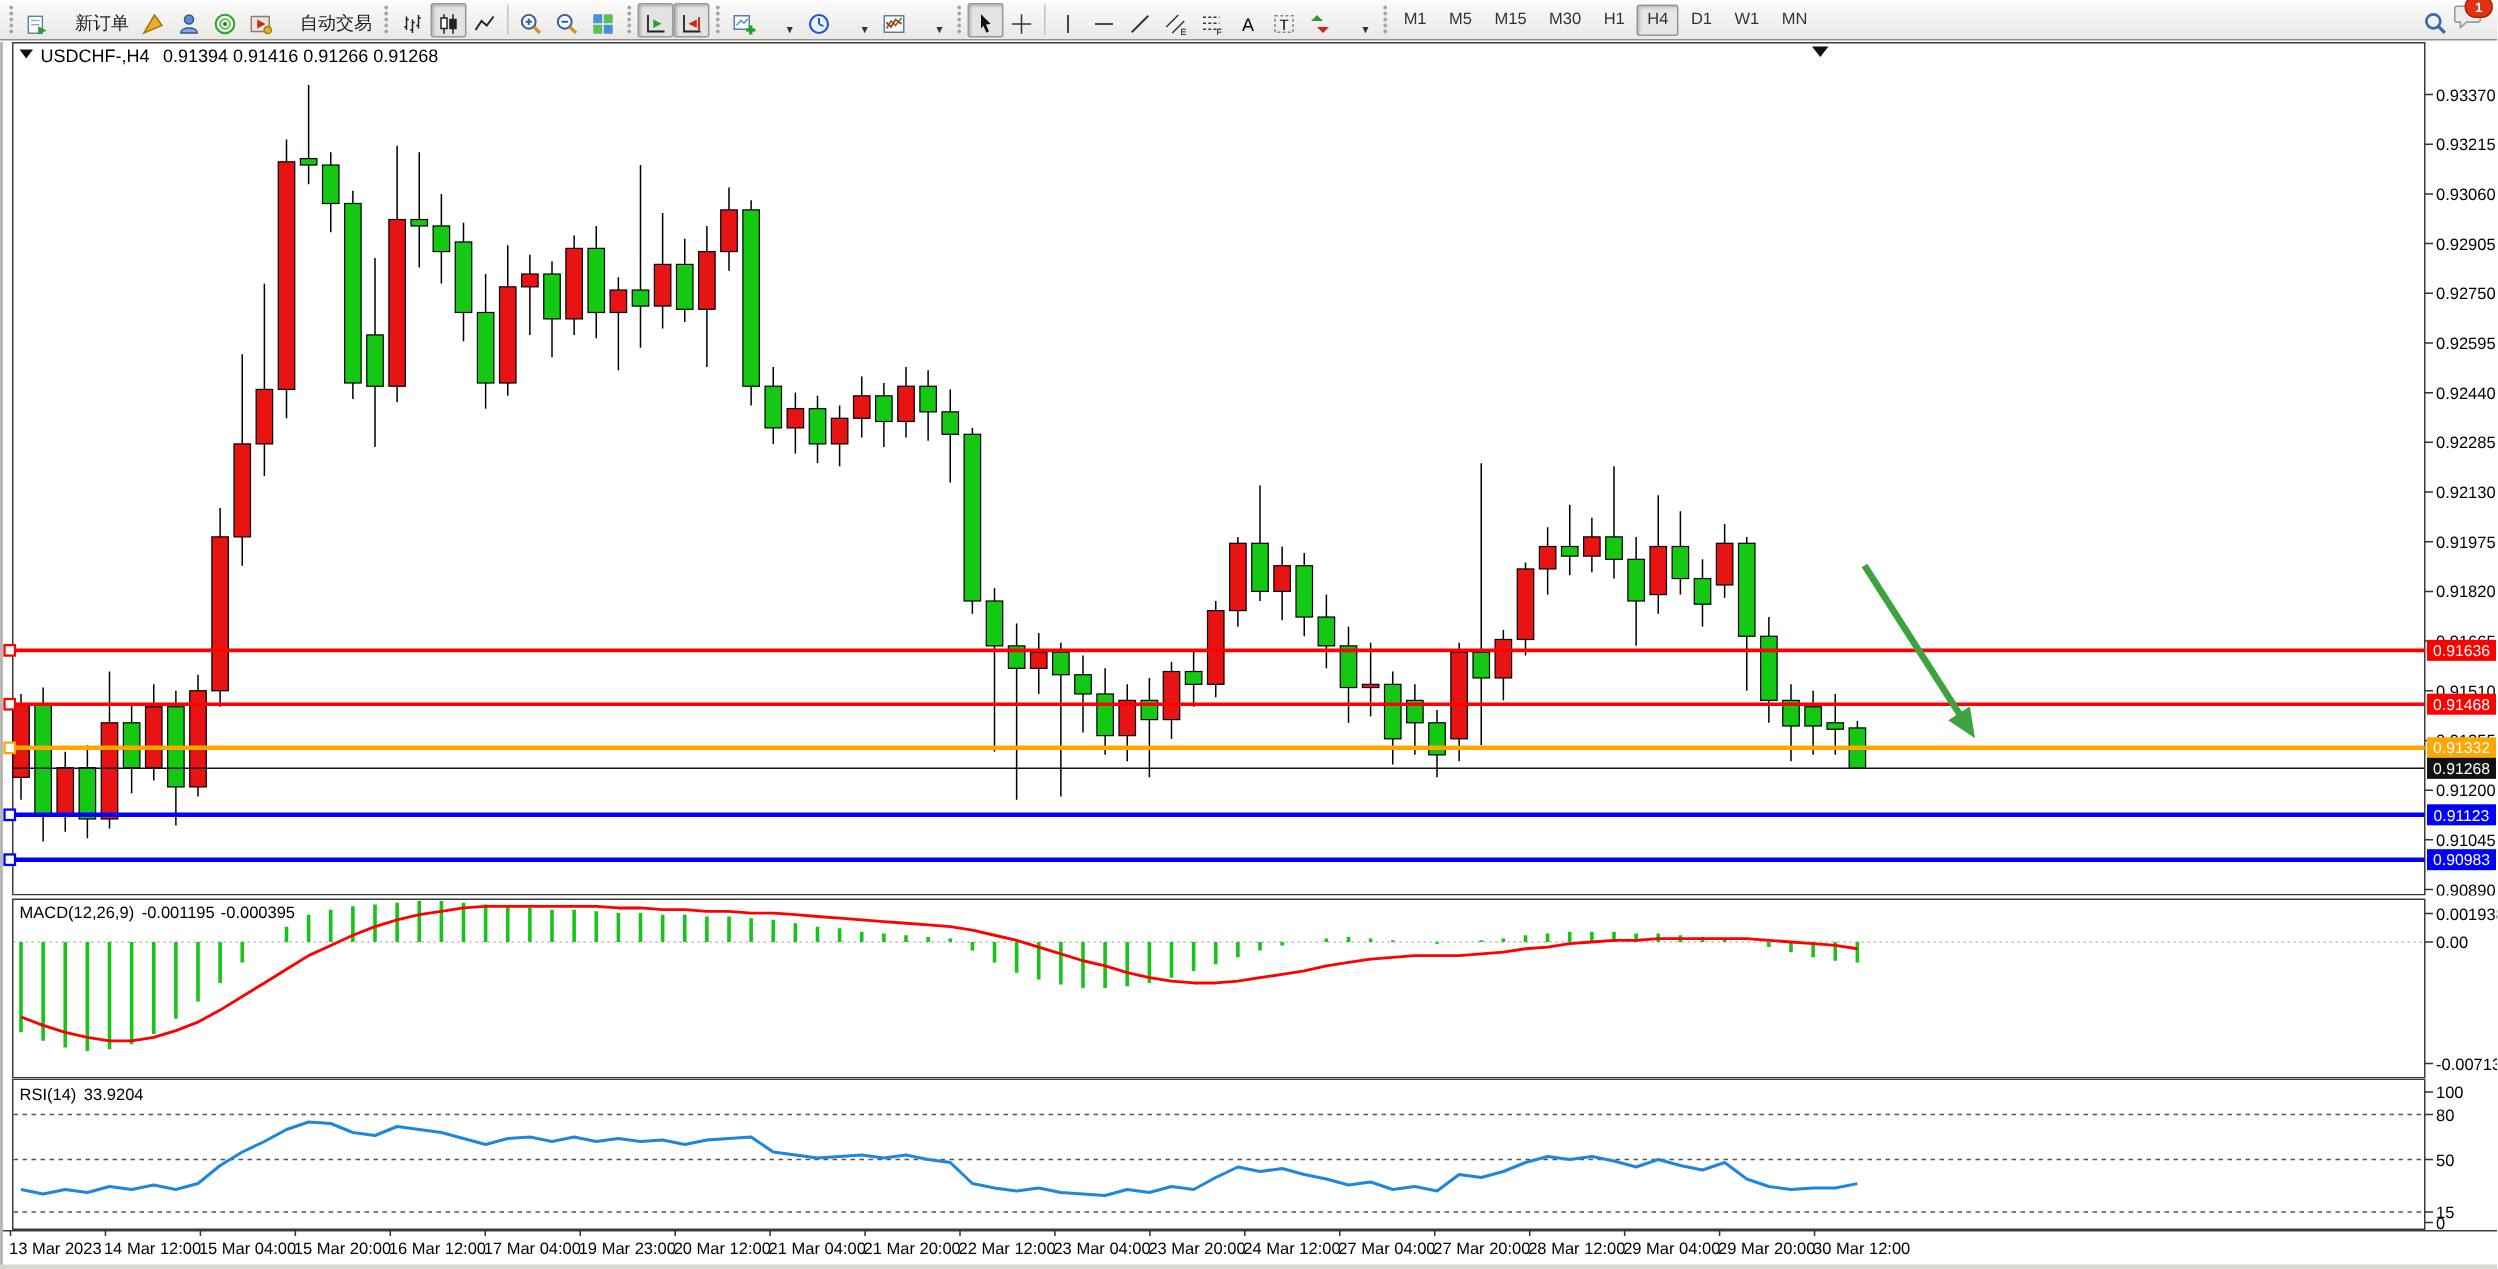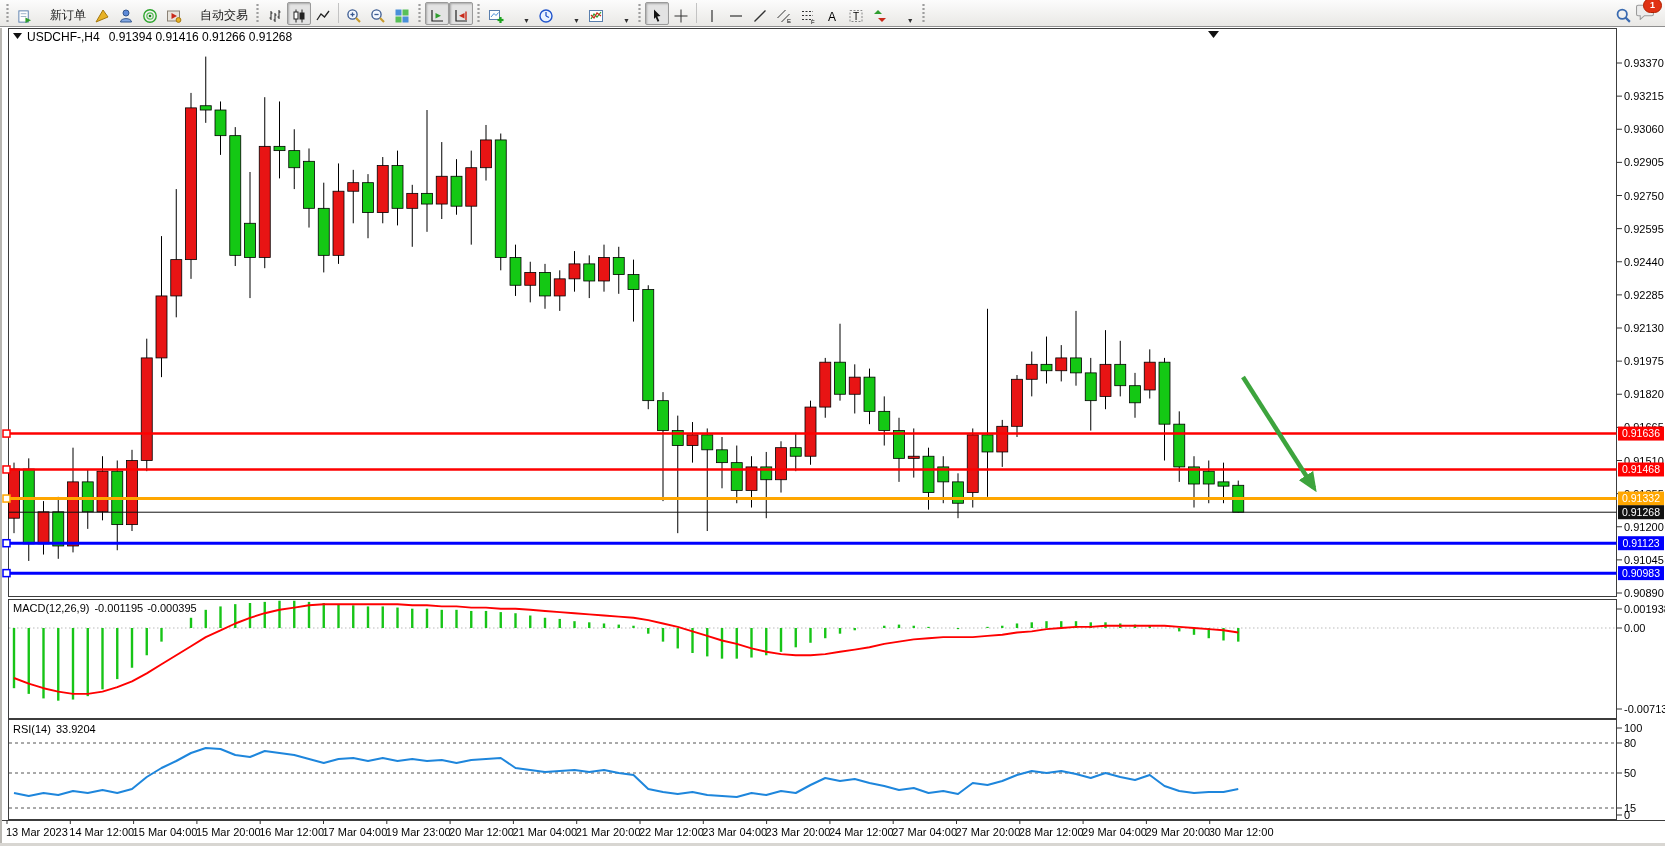--- a/index.html
+++ b/index.html
@@ -228,20 +228,31 @@
     </button>
     <button class="tb">
       <svg class="i" width="16" height="16" viewBox="0 0 16 16">
           <polygon points="5,2 9,6 1,6" fill="#2f9e2f" transform="translate(1,0)"></polygon>
           <polygon points="5,14 9,10 1,10" fill="#c92a1a" transform="translate(5,0)"></polygon>
         </svg>
       <span class="caret">▼</span>
     </button>
 
     <div class="grip"></div>
+    <div id="tf-group" style="display:flex;align-items:center;gap:1px;">
+        <button class="tf">M1</button>
+        <button class="tf">M5</button>
+        <button class="tf">M15</button>
+        <button class="tf">M30</button>
+        <button class="tf">H1</button>
+        <button class="tf on">H4</button>
+        <button class="tf">D1</button>
+        <button class="tf">W1</button>
+        <button class="tf">MN</button>
+      </div>
 
     <div class="spacer"></div>
     <button class="tb">
       <svg class="i" width="17" height="17" viewBox="0 0 16 16">
           <circle cx="6.8" cy="6.8" r="4.4" fill="none" stroke="#3a6ab0" stroke-width="1.7"></circle>
           <line x1="10" y1="10" x2="14" y2="14" stroke="#3a6ab0" stroke-width="2"></line>
         </svg>
     </button>
     <div class="chatwrap">
       <svg class="i" width="19" height="17" viewBox="0 0 18 16">

